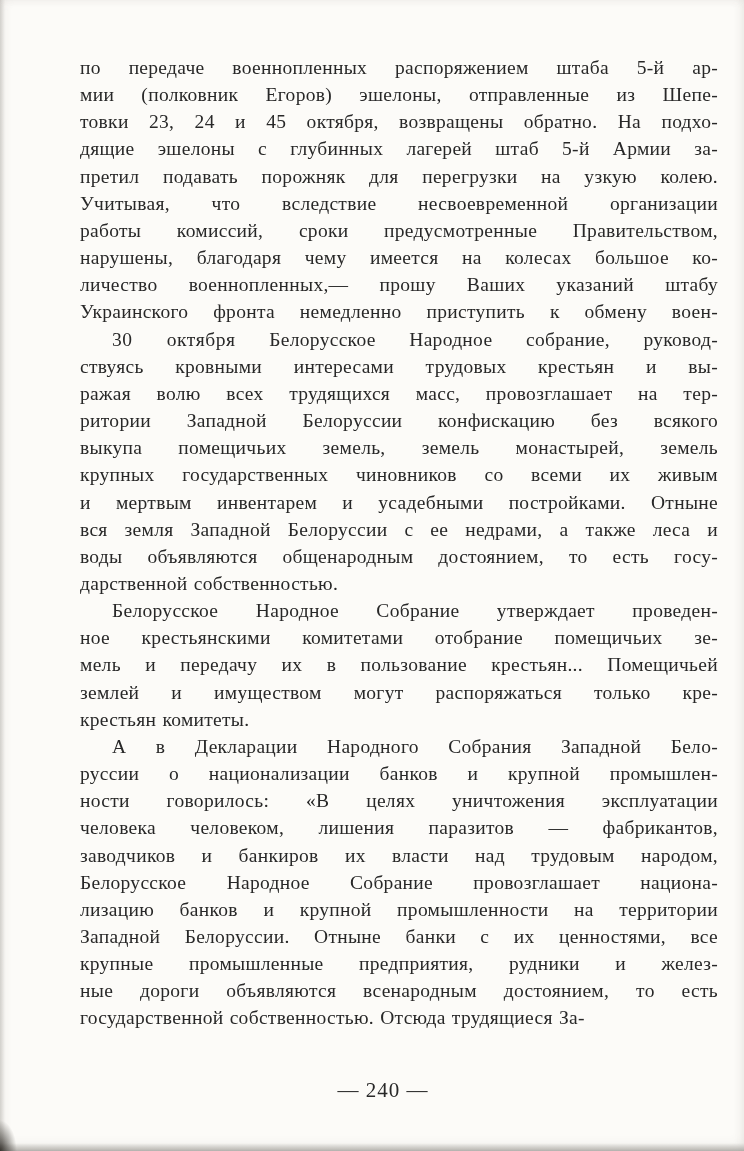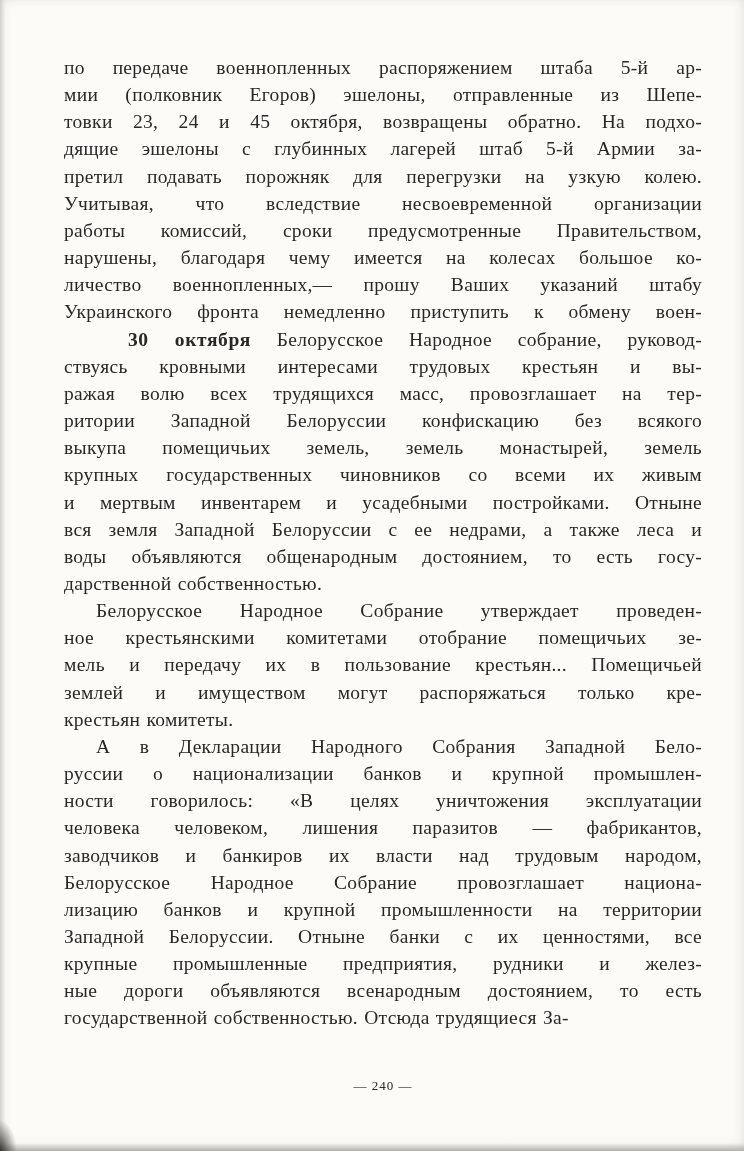--- a/index.html
+++ b/index.html
@@ -15,57 +15,56 @@
     background: #fcfbf8;
     overflow: hidden;
     box-shadow: inset 0 -5px 12px rgba(90,85,75,0.10),
                 inset 4px 0 10px rgba(90,85,75,0.05),
                 inset -3px 0 8px rgba(90,85,75,0.04);
     font-family: "Liberation Serif", "DejaVu Serif", serif;
     color: #282828;
   }
   .text-block {
     position: absolute;
-    left: 64px;
+    left: 80px;
     top: 54px;
     width: 638px;
     font-size: 19.5px;
     line-height: 27.15px;
     letter-spacing: 0.3px;
     word-spacing: 1px;
   }
   .line {
     text-align: justify;
     text-align-last: justify;
   }
   .line.last {
     text-align-last: left;
   }
   .line.indented {
     text-indent: 32px;
   }
   .line .b {
-    font-weight: bold;
+    font-weight: normal;
     letter-spacing: 0.6px;
-    margin-left: 32px;
   }
   .line sup {
     font-size: 0.62em;
     vertical-align: baseline;
     position: relative;
     top: -0.5em;
     letter-spacing: 0;
   }
   .page-footer {
     position: absolute;
     left: 64px;
     top: 1078px;
     width: 638px;
     text-align: center;
-    font-size: 13px;
+    font-size: 21px;
     letter-spacing: 1px;
   }
   
   .bottom-edge {
     position: absolute;
     left: 0; right: 0; bottom: 0;
     height: 8px;
     background: linear-gradient(to bottom, rgba(0,0,0,0), rgba(95,92,85,0.38));
     pointer-events: none;
   }

